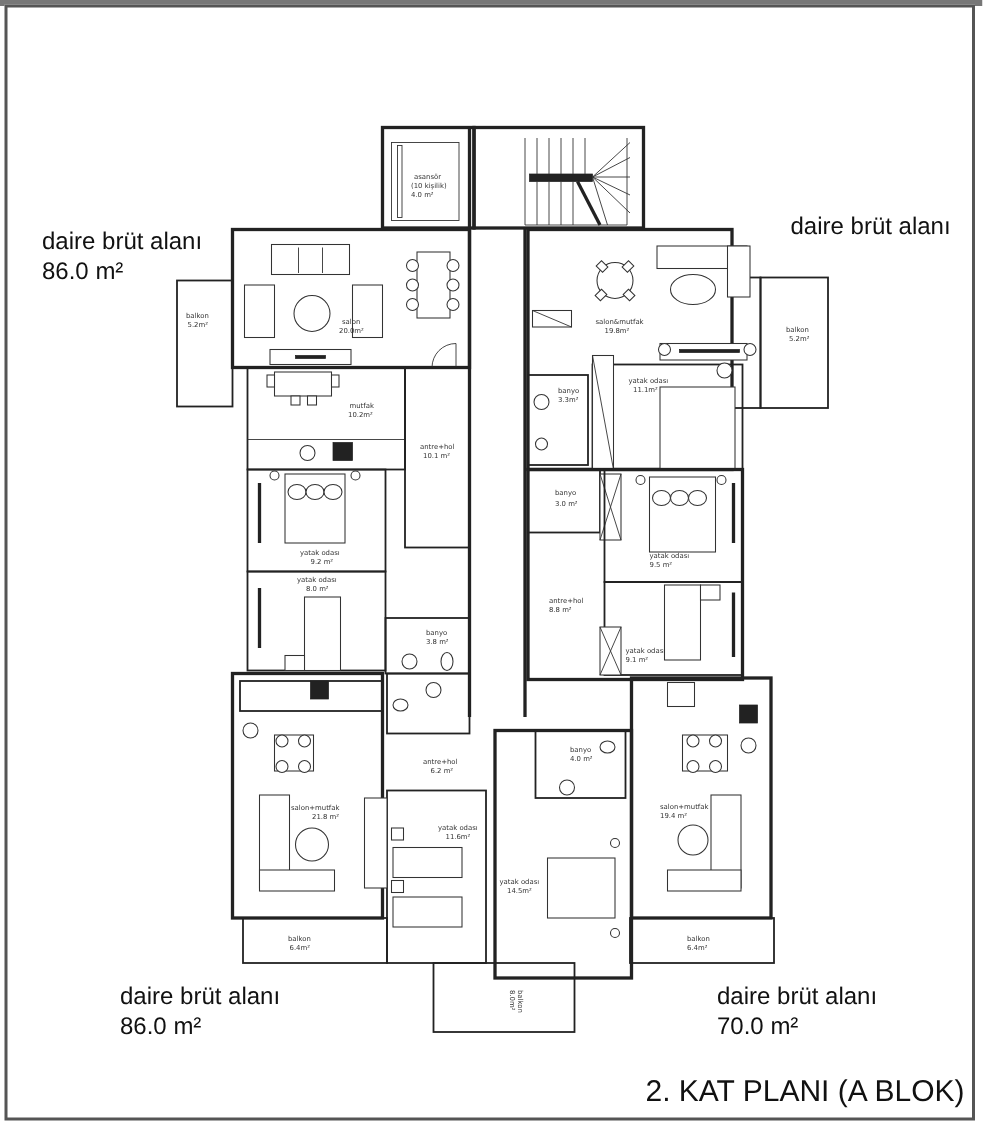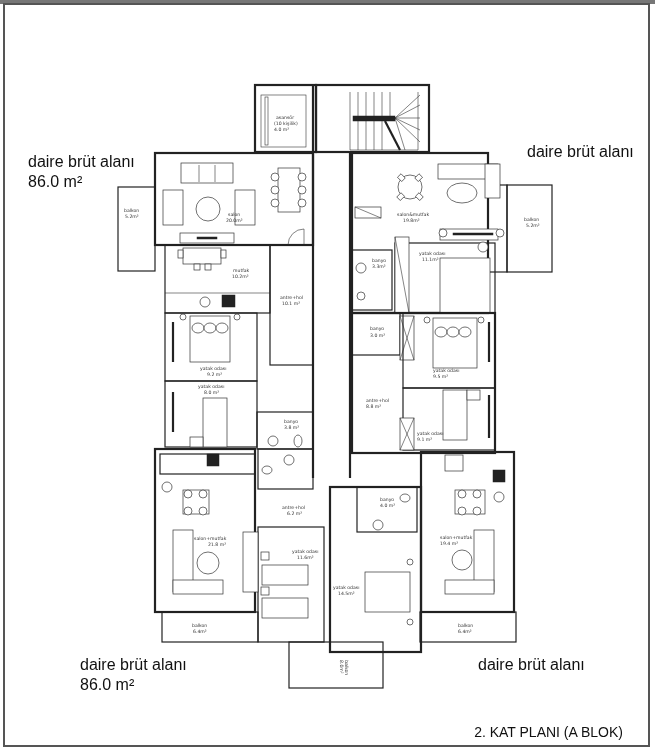--- a/index.html
+++ b/index.html
@@ -1,20 +1,20 @@
 <!DOCTYPE html>
 <html><head>
 <meta charset="utf-8">
 <style>
   html, body { margin: 0; padding: 0; background: #fff; }
   body { width: 655px; height: 752px; position: relative; overflow: hidden; font-family: "Liberation Sans", sans-serif; }
   .frame { position: absolute; left: 3px; top: 3px; width: 647px; height: 744px; border: 2px solid #555; box-sizing: border-box; background: #fff; }
   .topbar { position: absolute; left: 0; top: 0; width: 655px; height: 4px; background: #777; }
   .area-label { position: absolute; font-size: 16px; line-height: 20px; color: #111; }
-  .plan-title { position: absolute; right: 32px; bottom: 12px; font-size: 14px; color: #111; }
+  .plan-title { position: absolute; right: 12px; bottom: 12px; font-size: 20px; color: #111; }
   svg.plan { position: absolute; left: 0; top: 0; }
   .room-text { font-family: "DejaVu Sans", sans-serif; font-size: 4.6px; fill: #333; }
   .w { fill: none; stroke: #222; stroke-width: 1.2; }
   .wt { fill: none; stroke: #222; stroke-width: 2.2; }
   .ln { fill: none; stroke: #333; stroke-width: 0.6; }
   .fur { fill: #fff; stroke: #333; stroke-width: 0.7; }
   .dk { fill: #222; stroke: #222; stroke-width: 0.5; }
 </style>
 </head>
 <body>
@@ -280,15 +280,16 @@
 </div>
 <div class="area-label" style="left:527px; top:142px;">
   <div>daire brüt alanı</div>
 </div>
 <div class="area-label" style="left:80px; top:655px;">
   <div>daire brüt alanı</div>
   <div>86.0 m²</div>
 </div>
 <div class="area-label" style="left:478px; top:655px;">
   <div>daire brüt alanı</div>
+  <div>70.0 m²</div>
 </div>
 
 <div class="plan-title">2. KAT PLANI (A BLOK)</div>
 
 </body></html>

